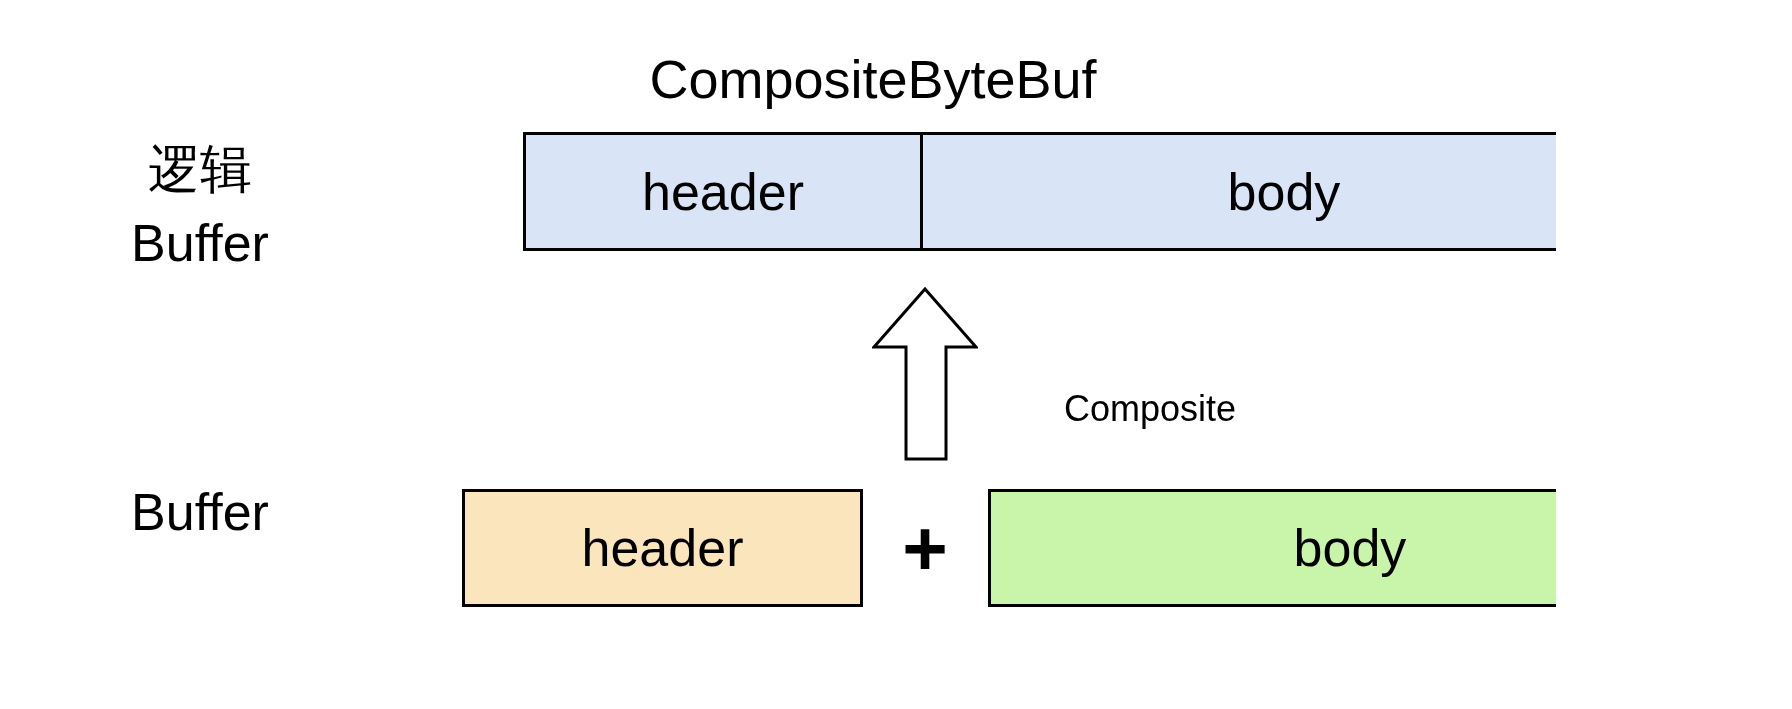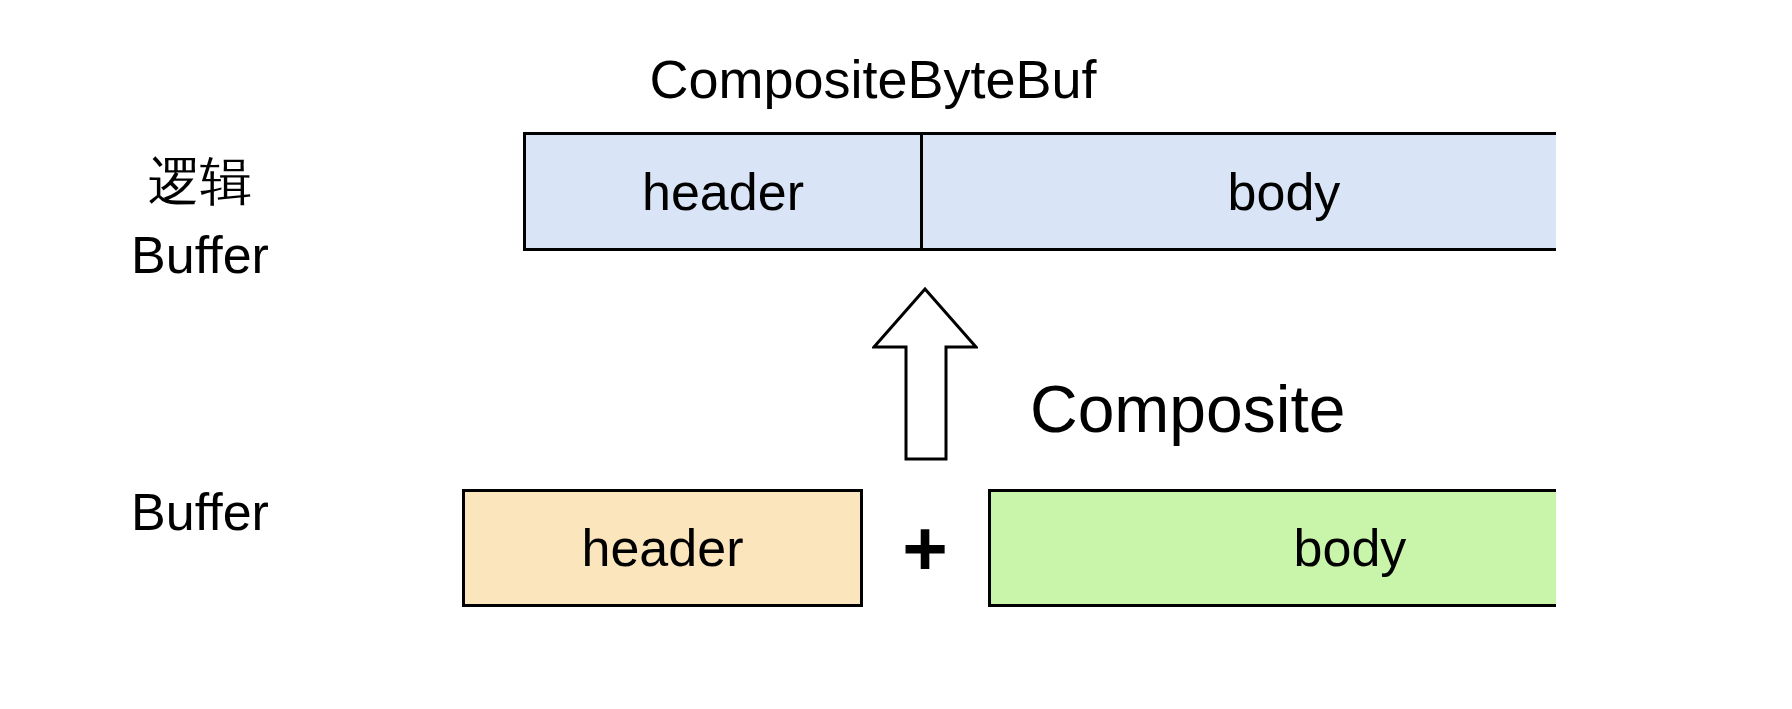--- a/index.html
+++ b/index.html
@@ -23,21 +23,21 @@
     white-space: nowrap;
   }
   .side-label {
     position: absolute;
     left: 30px;
     width: 340px;
     text-align: center;
     font-size: 52px;
   }
   .side-label .line { display: block; }
-  .logical-label { top: 144px; line-height: 74px; }
+  .logical-label { top: 132px; line-height: 74px; }
   .real-label    { top: 476px; line-height: 72px; }
 
   .top-bar {
     position: absolute;
     left: 523px;
     top: 132px;
     width: 1125px;
     height: 119px;
     box-sizing: border-box;
     border: 3px solid #000;
@@ -56,23 +56,23 @@
 
   .arrow-wrap {
     position: absolute;
     left: 872px;
     top: 287px;
     width: 106px;
     height: 174px;
   }
   .composite-label {
     position: absolute;
-    left: 1030px;
+    left: 1064px;
     top: 378px;
-    font-size: 66px;
+    font-size: 36px;
     line-height: 62px;
     white-space: nowrap;
   }
   .buffer-box {
     position: absolute;
     top: 489px;
     height: 118px;
     box-sizing: border-box;
     border: 3px solid #000;
     display: flex;

